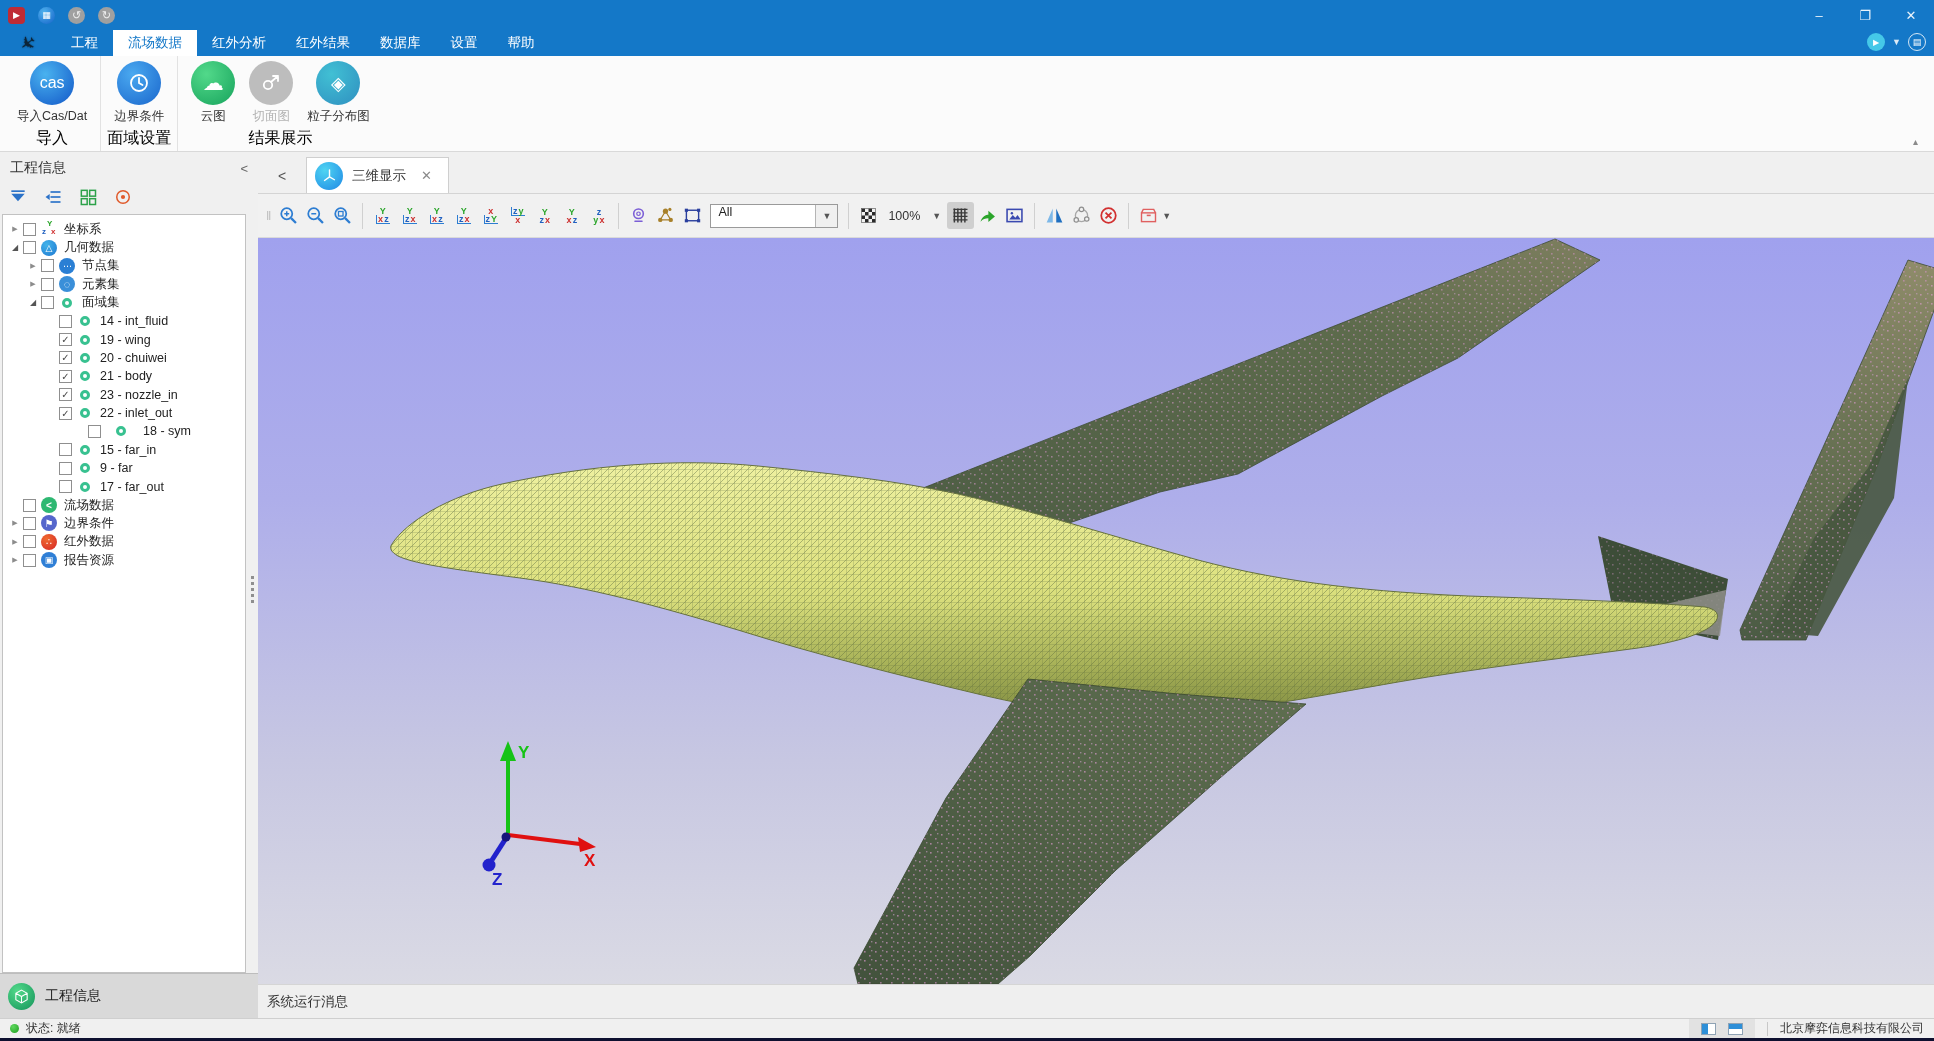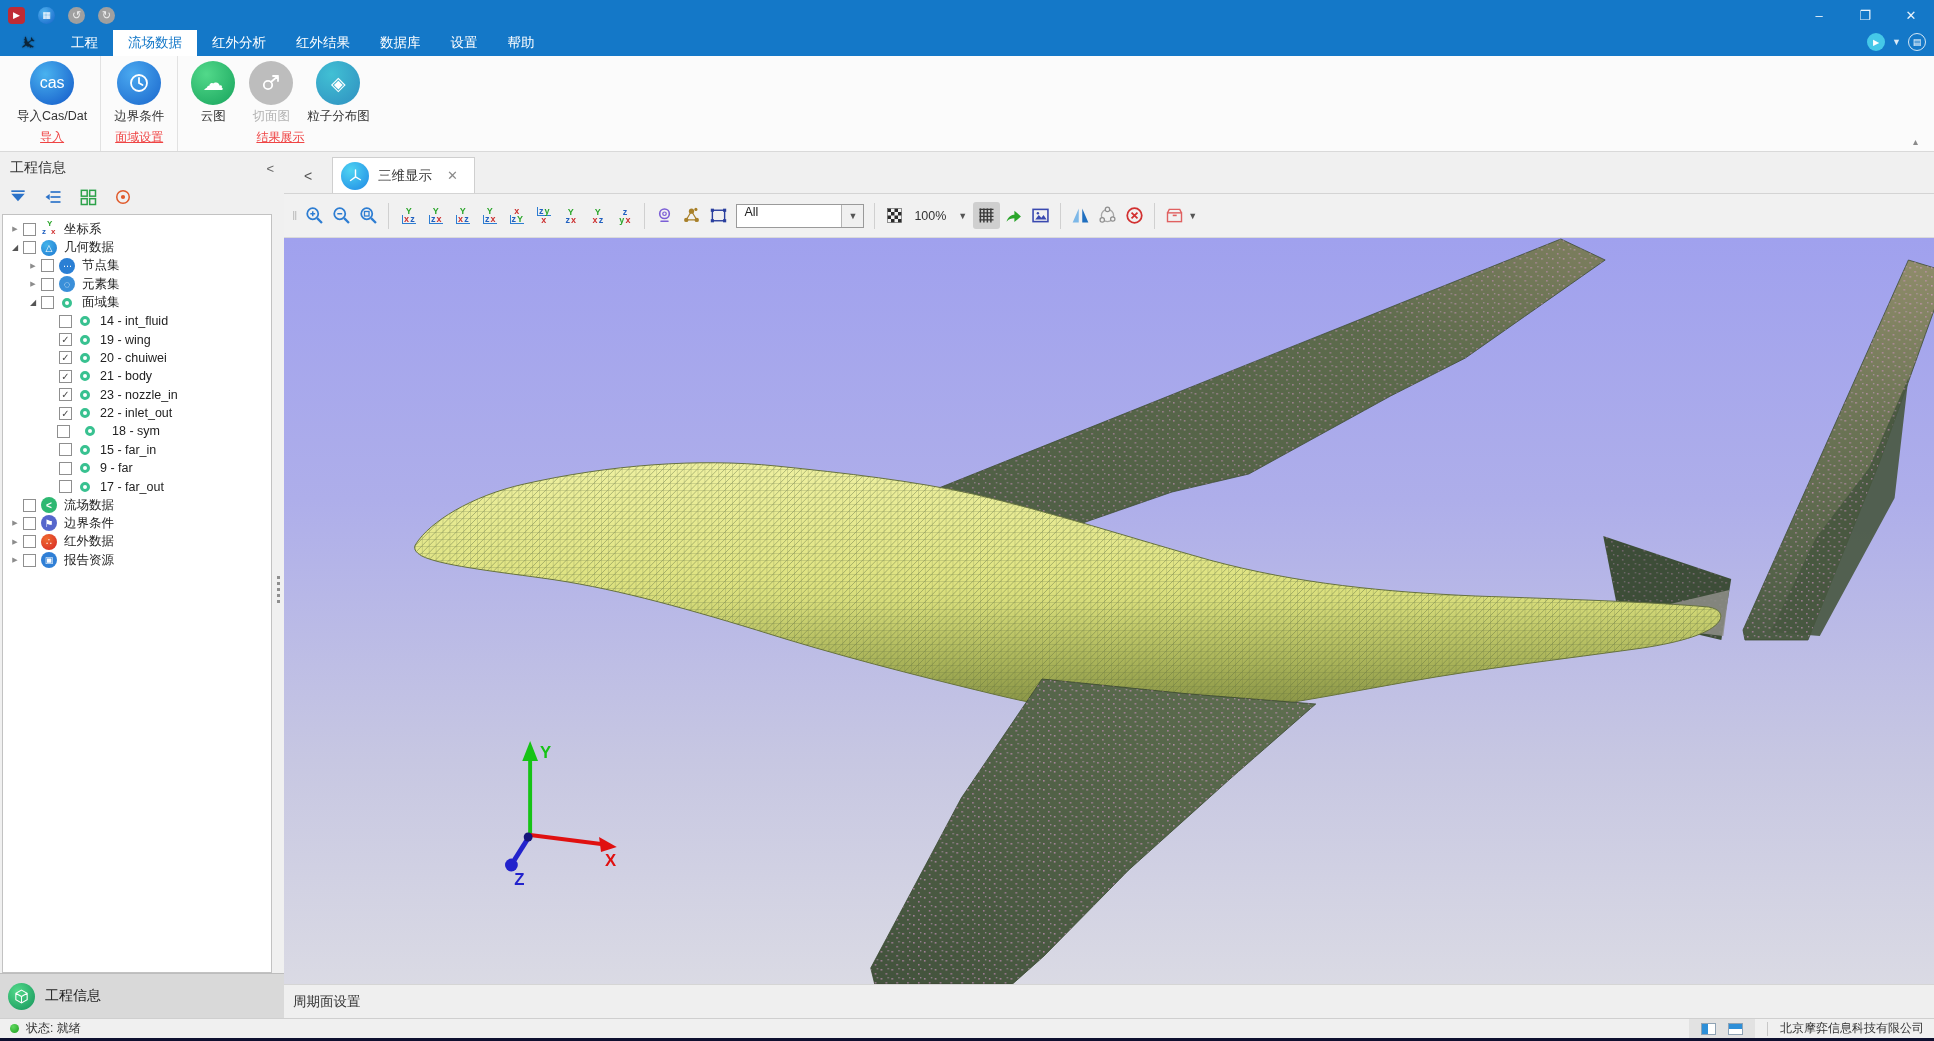--- a/index.html
+++ b/index.html
@@ -38,28 +38,28 @@
   .rbuttons { display:flex; align-items:flex-start; padding-top:5px; }
   .rbtn { display:flex; flex-direction:column; align-items:center; padding:0 7px; }
   .rbadge { width:44px; height:44px; border-radius:50%; display:flex; align-items:center; justify-content:center; color:#fff; margin-bottom:3px; }
   .rbadge.cas { background:radial-gradient(circle at 35% 30%, #49b2ef, #1257c8); font-size:16px;text-align:right; }
   .rbadge.clock { background:radial-gradient(circle at 35% 30%, #4aa9f0, #1a66cc); }
   .rbadge.cloud { background:radial-gradient(circle at 35% 30%, #52d98a, #17a35c); font-size:21px; }
   .rbadge.slice { background:#bdbdbd; }
   .rbadge.particle { background:radial-gradient(circle at 35% 30%, #41c0d4, #2f8fc0); font-size:19px; }
   .rlabel { font-size:12.5px; color:#333; white-space:nowrap; }
   .rbtn.disabled .rlabel { color:#b3b3b3; }
-  .glabel { margin-top:auto; text-align:center; font-size:12px; color:#ef4444; padding:3px 0 5px;text-decoration:underline; }
+  .glabel { margin-top:auto; text-align:center; font-size:16px; color:#000000; padding:3px 0 5px; }
   .ribbon-collapse { position:absolute; right:16px; bottom:4px; color:#8a8a8a; font-size:10px; }
 
   
   .main { display:flex; height:866px; }
 
   
-  .left-panel { width:284px; background:#f0f0f0; display:flex; flex-direction:column; position:relative; }
+  .left-panel { width:258px; background:#f0f0f0; display:flex; flex-direction:column; position:relative; }
   .lp-header { height:28px; display:flex; align-items:center; justify-content:space-between; padding:4px 10px 0 10px; font-size:14px; color:#333; }
   .lp-collapse { color:#666; font-size:13px; }
   .lp-tools { height:34px; display:flex; align-items:center; gap:15px; padding-left:8px; }
   .lp-tools svg { width:20px; height:20px; }
   .lp-tree { flex:1; background:#fff; border:1px solid #c2c2c2; margin:0 12px 0 2px; overflow:hidden; padding-top:5px; }
   .trow { display:flex; align-items:center; height:18.4px; font-size:12.5px; color:#222; }
   .texp { width:16px; text-align:center; flex:none; }
   .texp.collapsed { font-size:7px; color:#8c8c8c; }
   .texp.expanded { font-size:8px; color:#555; }
   .tcheck { width:13px; height:13px; flex:none; border:1px solid #8f8f8f; background:#fff; margin-right:5px; font-size:10px; line-height:11px; text-align:center; color:#4a4a4a; }
@@ -304,21 +304,21 @@
           <span class="tcheck on">✓</span>
           <span class="tico ico-ring"></span>
           <span class="tlabel">23 - nozzle_in</span>
         </div>
         <div class="trow" style="padding-left: 40px;">
           <span class="texp none"></span>
           <span class="tcheck on">✓</span>
           <span class="tico ico-ring"></span>
           <span class="tlabel">22 - inlet_out</span>
         </div>
-        <div class="trow" style="padding-left: 31px; gap: 7px;">
+        <div class="trow" style="padding-left: 62px; gap: 7px;">
           <span class="texp none"></span>
           <span class="tcheck"></span>
           <span class="tico ico-ring"></span>
           <span class="tlabel">18 - sym</span>
         </div>
         <div class="trow" style="padding-left: 40px;">
           <span class="texp none"></span>
           <span class="tcheck"></span>
           <span class="tico ico-ring"></span>
           <span class="tlabel">15 - far_in</span>
@@ -660,21 +660,21 @@
           <circle cx="231" cy="627" r="6.5" fill="#2222cc"></circle>
           <circle cx="248" cy="599" r="4.5" fill="#15157a"></circle>
           <text x="260" y="520" fill="#16c316" font-size="17" font-weight="bold">Y</text>
           <text x="326" y="628" fill="#e01010" font-size="17" font-weight="bold">X</text>
           <text x="234" y="647" fill="#2222cc" font-size="17" font-weight="bold">Z</text>
         </g>
       </svg>
     </div>
 
     <div class="msgbar">
-      <span>周期面设置</span>
+      <span>系统运行消息</span>
     </div>
   </div>
 </div>
 
 <div class="statusbar">
   <span class="sdot"></span>
   <span>状态: 就绪</span>
   <div class="sb-right">
     <div class="sb-icons">
       <span class="mi v"></span>

